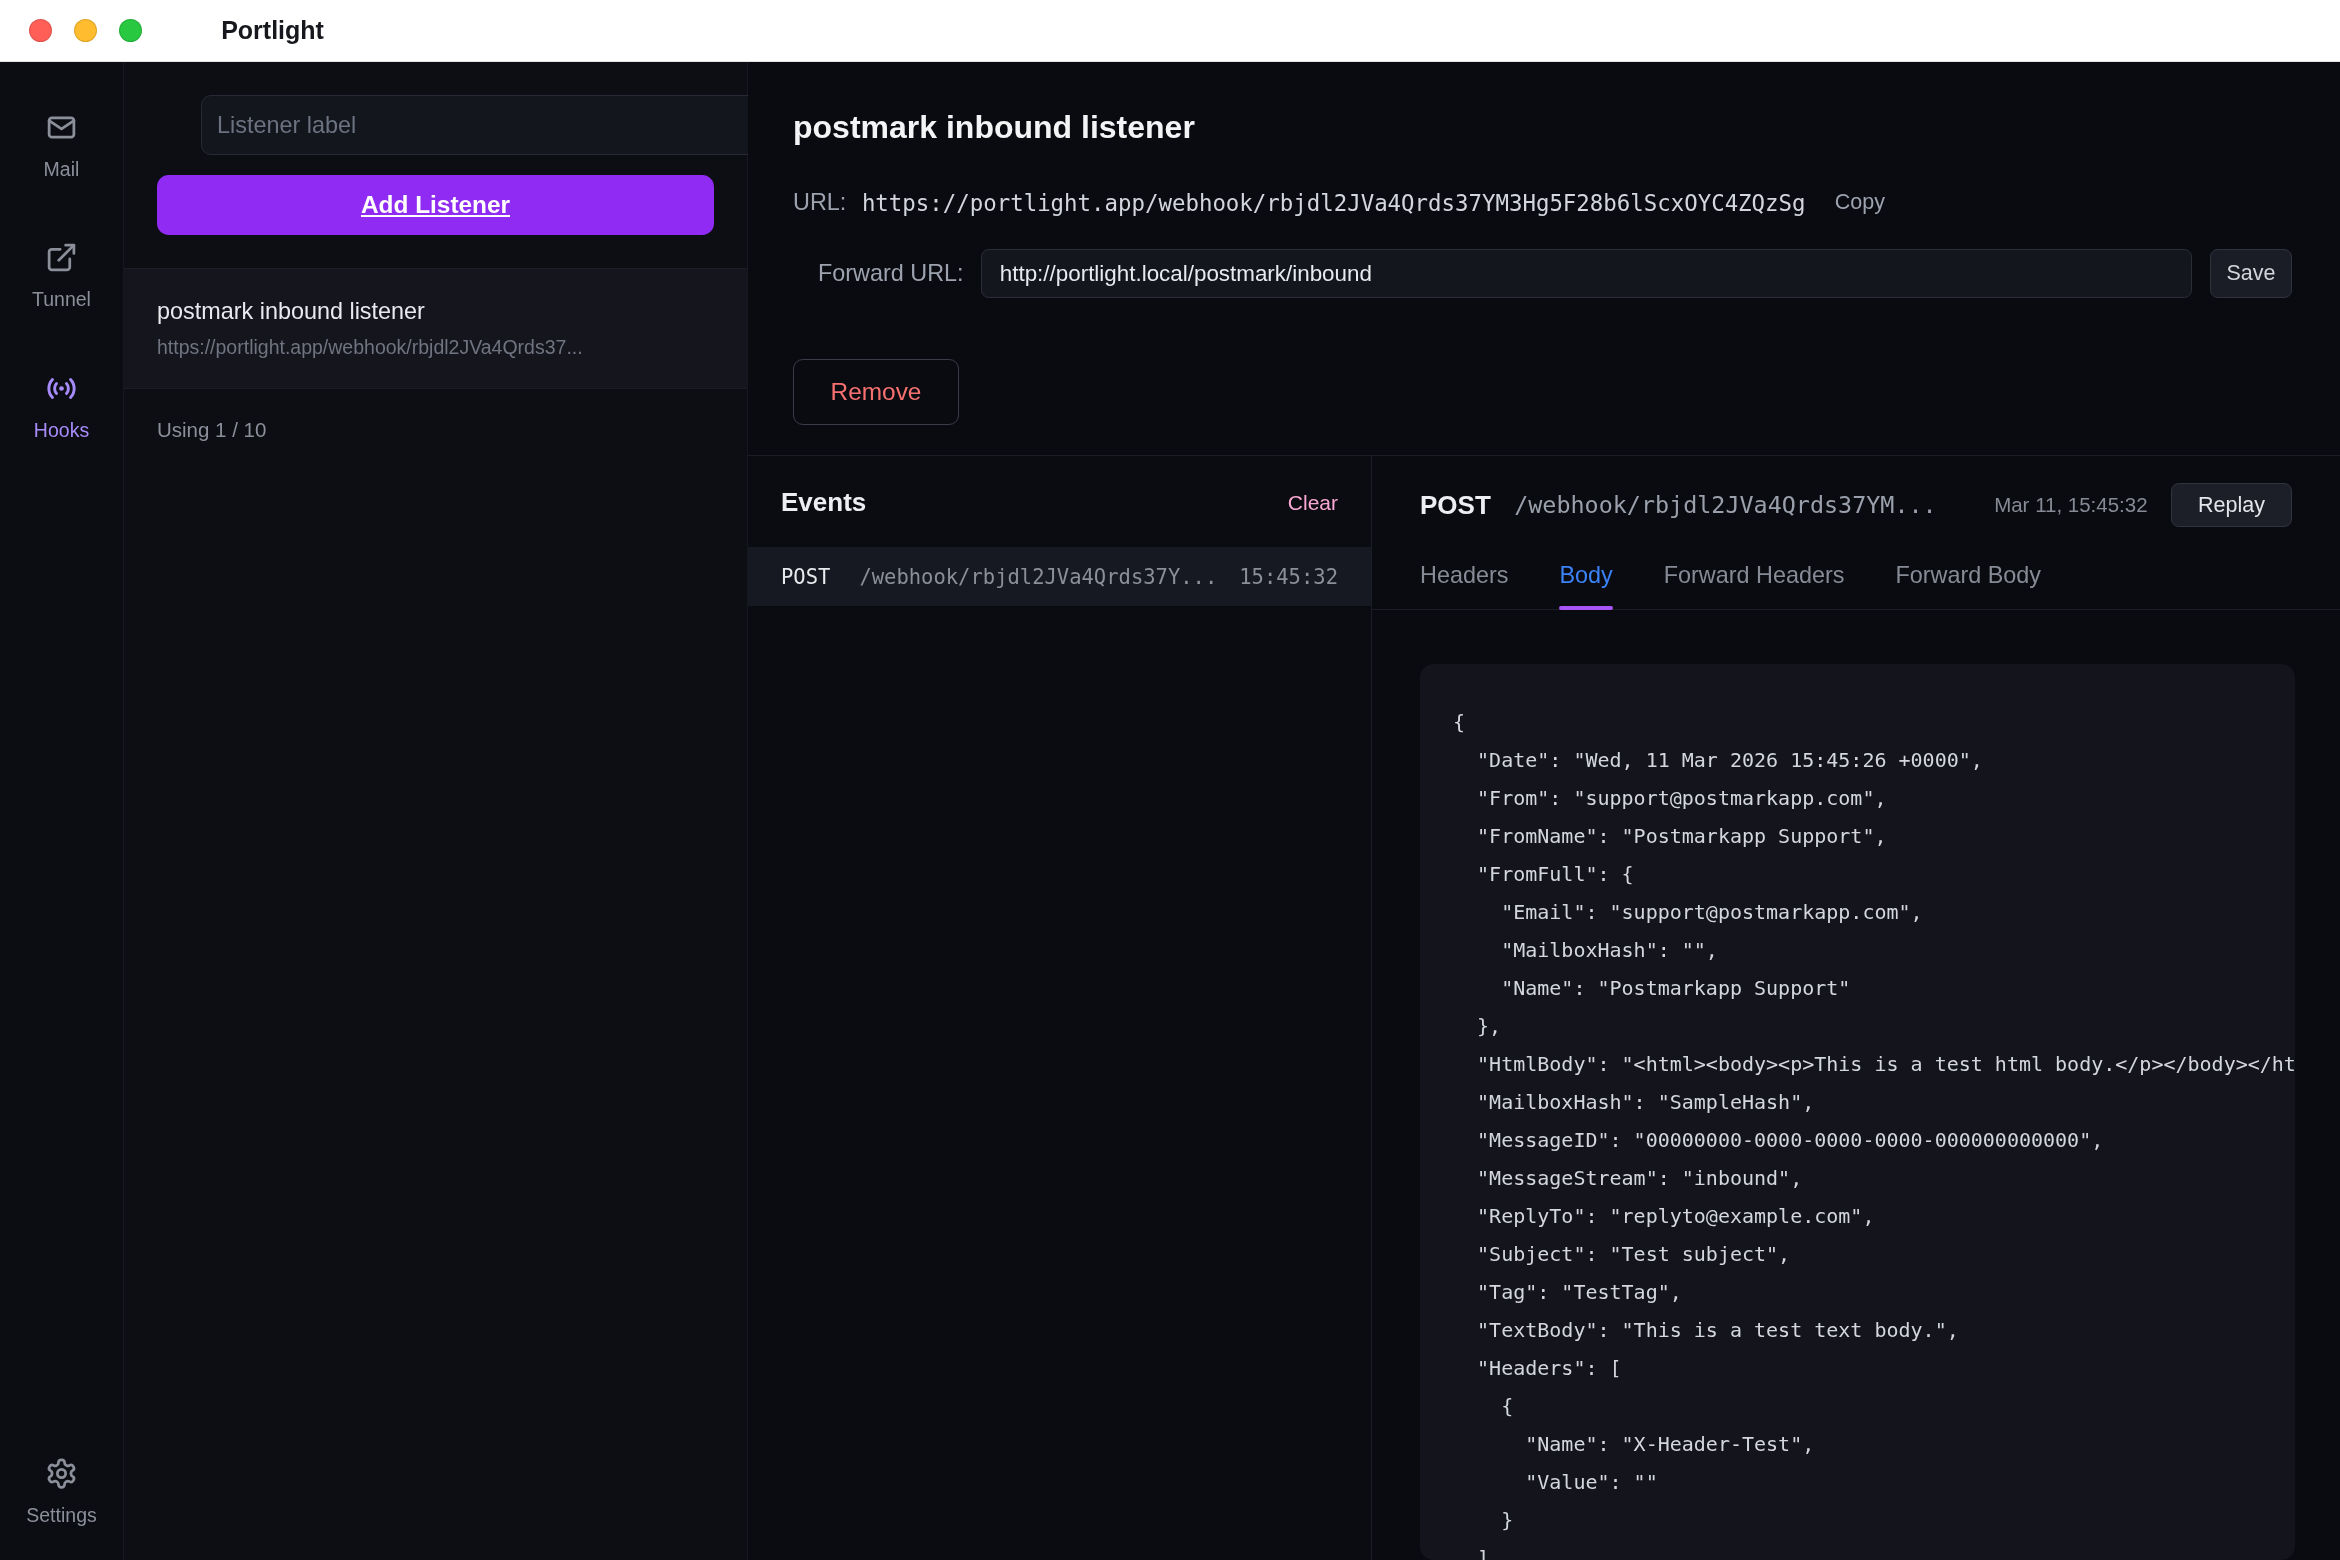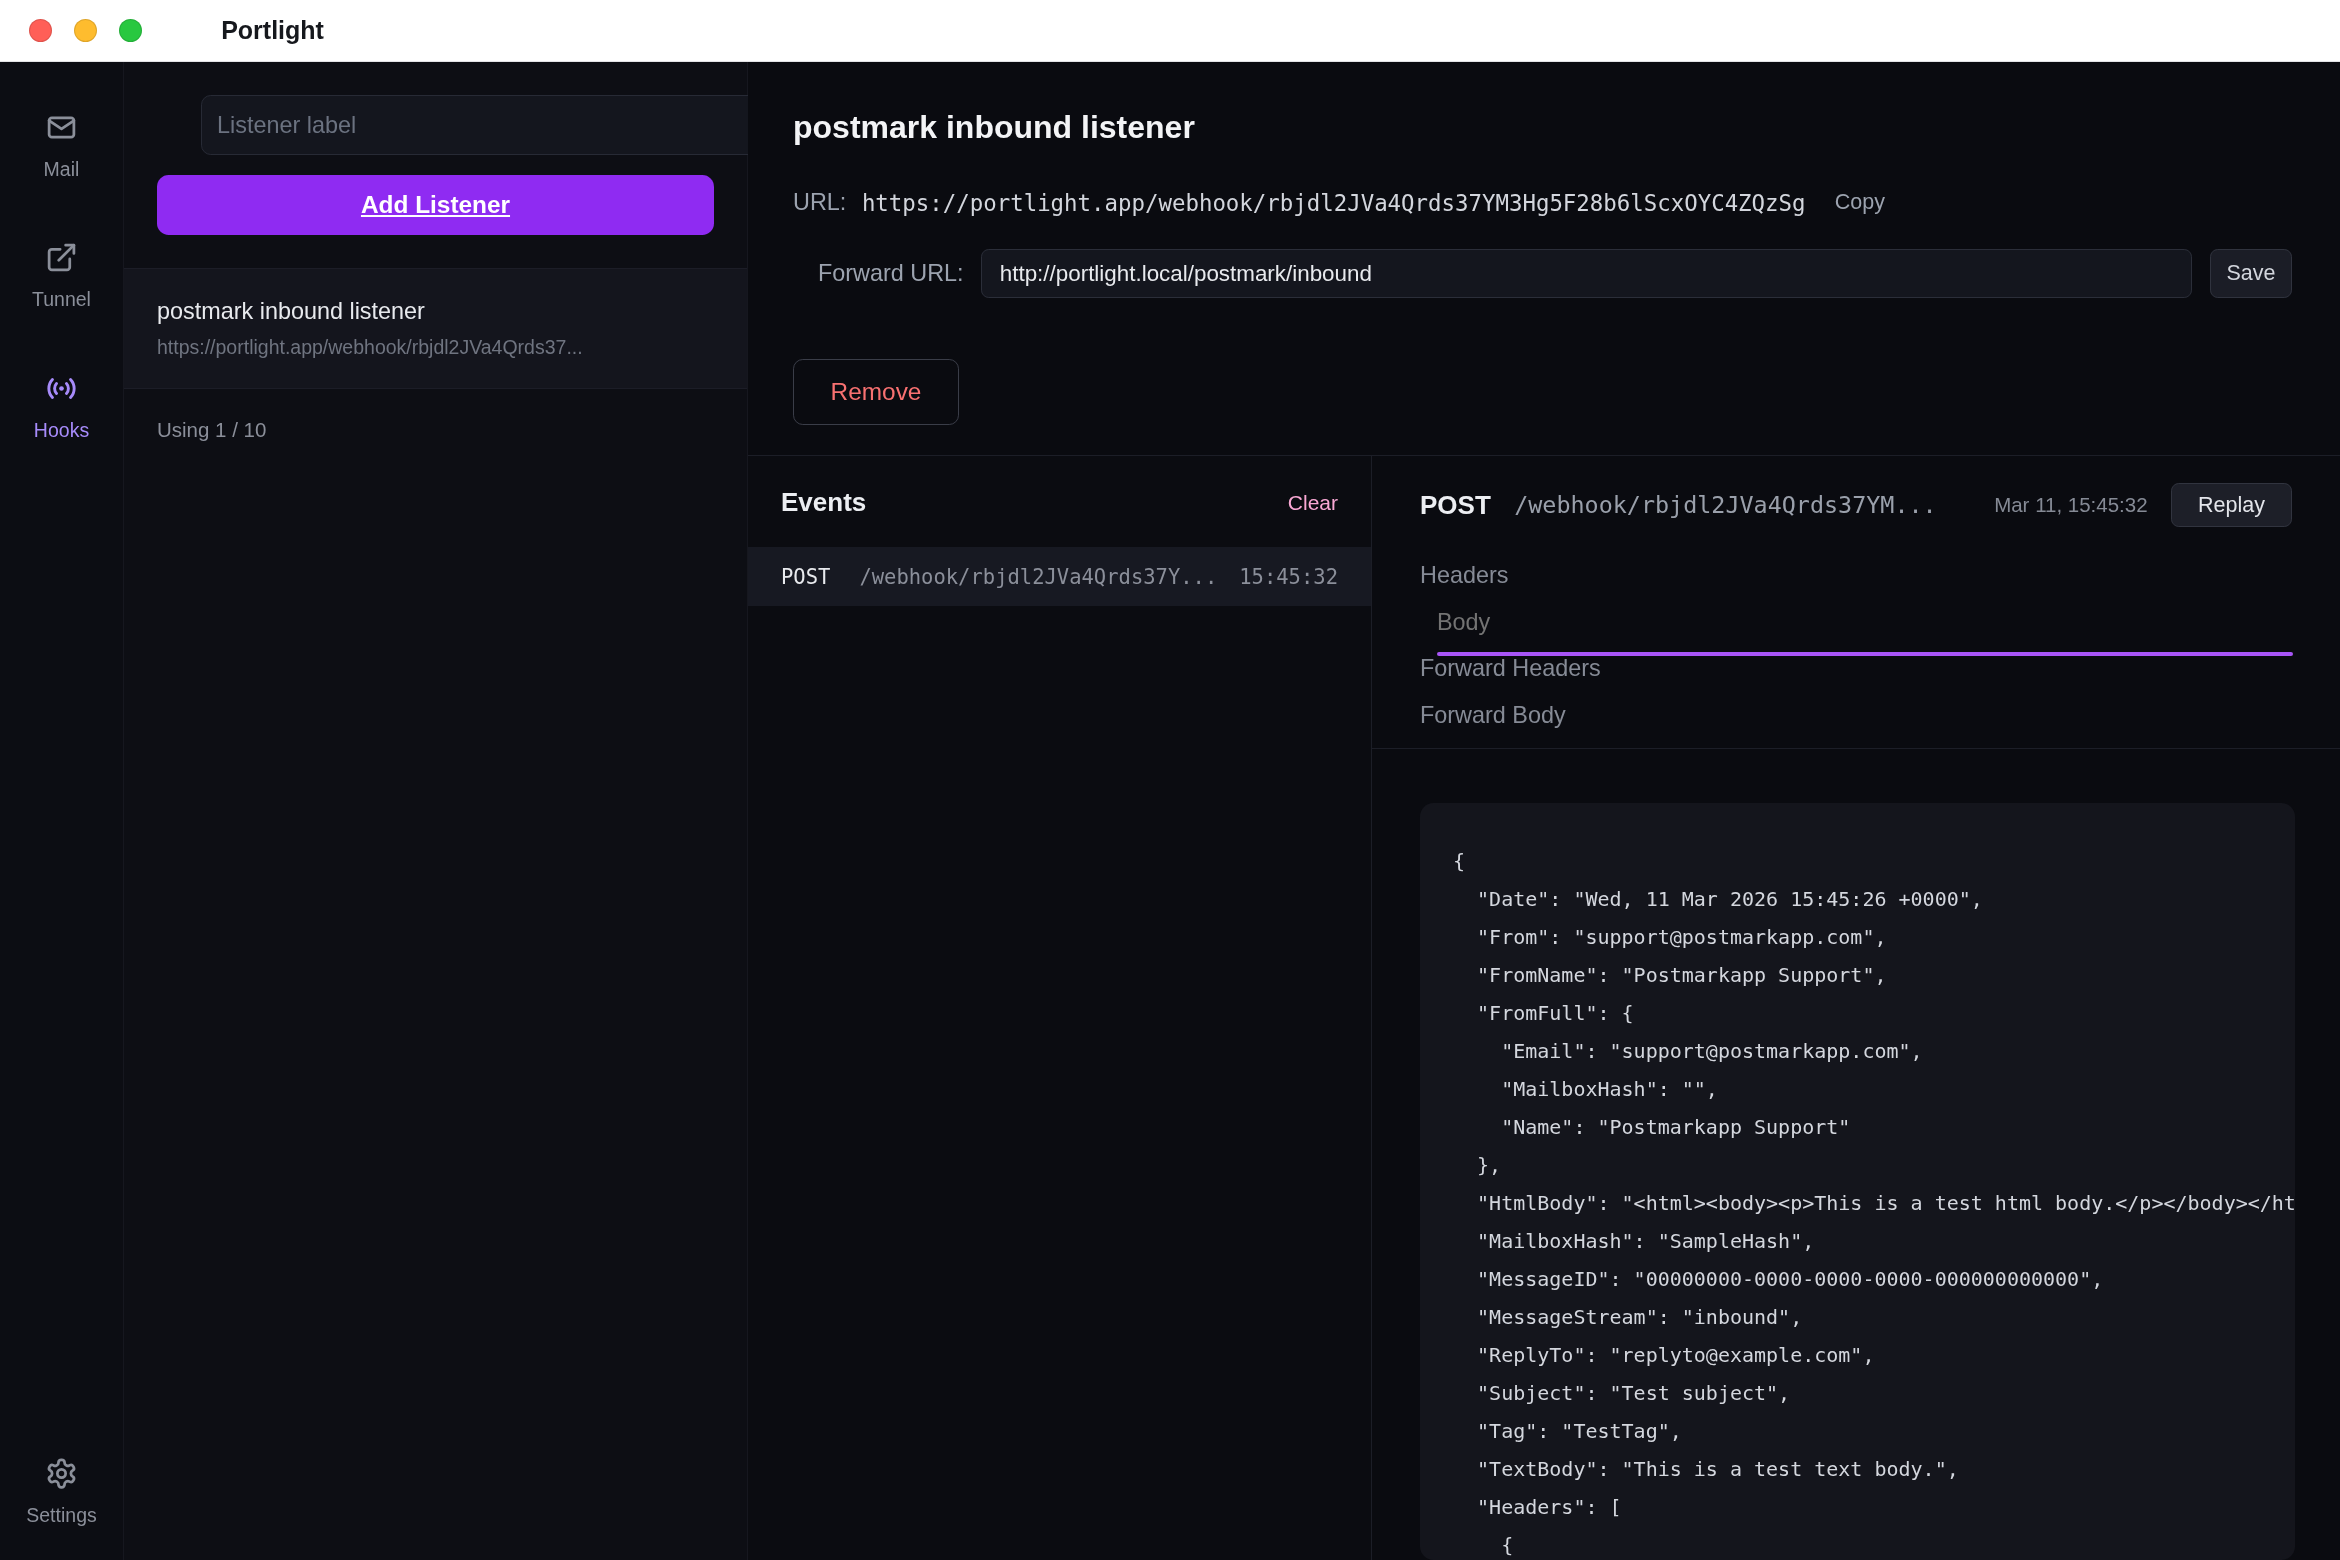--- a/index.html
+++ b/index.html
@@ -80,23 +80,23 @@
 
   .evdetail { flex:1; display:flex; flex-direction:column; min-width:0; }
   .evd-header { display:flex; align-items:center; padding:27px 49px 0 48px; gap:23.4px; }
   .evd-method { font-size:26px; font-weight:700; color:#eceef2; }
   .evd-path { font-family:"DejaVu Sans Mono", monospace; font-size:23.4px; color:#9aa0ab;
     white-space:nowrap; overflow:hidden; flex:1; }
   .evd-time { font-size:20.5px; color:#858a95; white-space:nowrap; }
   .replay-btn { width:121px; height:44px; background:#1d1f28; border:1px solid #31343f;
     border-radius:7.8px; color:#e3e5ea; font-size:21.5px; cursor:pointer;
     font-family:"Liberation Sans", sans-serif; }
-  .tabs { display:flex; padding:35px 48px 0; border-bottom:1px solid #1c1e27;flex-direction:column; }
+  .tabs { display:flex; gap:51px; padding:35px 48px 0; border-bottom:1px solid #1c1e27; }
   .tab { font-size:23.4px; color:#868b96; padding-bottom:19.5px; position:relative; cursor:pointer; }
-  .tab.active { color:#737373;margin-left:17px; }
+  .tab.active { color:#3b82f6; }
   .tab.active::after { content:""; position:absolute; left:0; right:0; bottom:-1px;
     height:3.9px; background:#a855f7; border-radius:2px; }
   .code-card { margin:54px 46px 0 48px; background:#14151c; border-radius:13.7px;
     padding:39px 33px; flex:1; overflow:hidden; }
   .code { font-family:"DejaVu Sans Mono", monospace; font-size:20px; line-height:38px;
     color:#d4d7de; white-space:pre; }
 </style>
 </head>
 <body>
 

